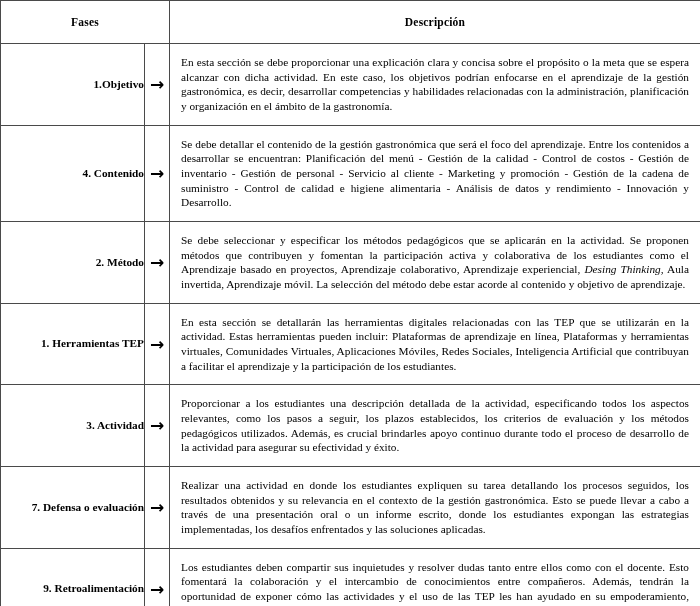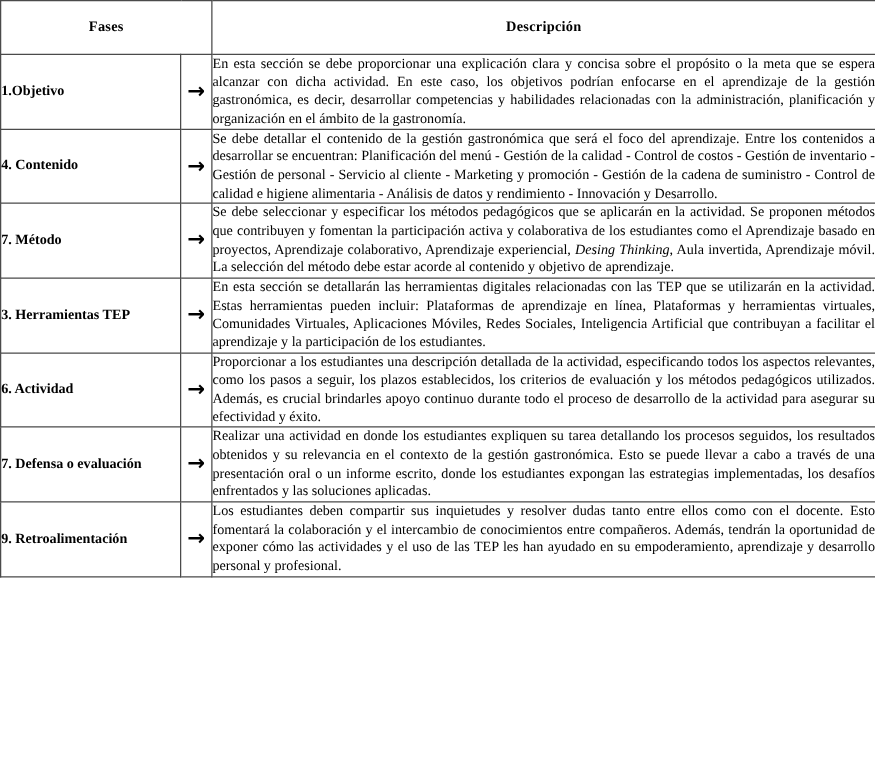--- a/index.html
+++ b/index.html
@@ -40,21 +40,21 @@
   
   col.c-phase { width: 144px; }
   col.c-arrow { width: 25px; }
   col.c-desc  { width: 531px; }
 
   
   .phase-cell {
     font-weight: bold;
     font-size: 11.3px;
     padding: 4px 3px 4px 9px;
-    text-align: left;
+    text-align: right;
     line-height: 1.2;
   }
 
   
   .arrow-cell {
     text-align: center;
     vertical-align: middle;
     padding: 0;
   }
   .arrow-glyph {
@@ -70,21 +70,21 @@
   .desc-cell {
     font-size: 11.3px;
     line-height: 1.30;
     text-align: justify;
     text-justify: inter-word;
     padding: 5px 7px 5px 8px;
     vertical-align: middle;
     hyphens: none;
   }
   .desc-cell p {
-    margin: 0;
+    margin: 11px;
   }
   .it { font-style: italic; }
 </style>
 </head>
 <body>
 
 <table class="phases-table">
   <colgroup>
     <col class="c-phase">
     <col class="c-arrow">
@@ -112,41 +112,41 @@
       <td class="phase-cell">4. Contenido</td>
       <td class="arrow-cell">
         <span class="arrow-glyph">→</span>
       </td>
       <td class="desc-cell">
         <p><span>Se debe detallar el contenido de la gestión gastronómica que será el foco del aprendizaje. Entre los contenidos a desarrollar se encuentran: Planificación del menú - Gestión de la calidad - Control de costos - Gestión de inventario - Gestión de personal - Servicio al cliente - Marketing y promoción - Gestión de la cadena de suministro - Control de calidad e higiene alimentaria - Análisis de datos y rendimiento - Innovación y Desarrollo.</span><span class="it"></span><span></span></p>
       </td>
     </tr>
 
     <tr>
-      <td class="phase-cell">7. Método</td>
+      <td class="phase-cell">2. Método</td>
       <td class="arrow-cell">
         <span class="arrow-glyph">→</span>
       </td>
       <td class="desc-cell">
         <p><span>Se debe seleccionar y especificar los métodos pedagógicos que se aplicarán en la actividad. Se proponen métodos que contribuyen y fomentan la participación activa y colaborativa de los estudiantes como el Aprendizaje basado en proyectos, Aprendizaje colaborativo, Aprendizaje experiencial, </span><span class="it">Desing Thinking</span><span>, Aula invertida, Aprendizaje móvil. La selección del método debe estar acorde al contenido y objetivo de aprendizaje.</span></p>
       </td>
     </tr>
 
     <tr>
-      <td class="phase-cell">3. Herramientas TEP</td>
+      <td class="phase-cell">1. Herramientas TEP</td>
       <td class="arrow-cell">
         <span class="arrow-glyph">→</span>
       </td>
       <td class="desc-cell">
         <p><span>En esta sección se detallarán las herramientas digitales relacionadas con las TEP que se utilizarán en la actividad. Estas herramientas pueden incluir: Plataformas de aprendizaje en línea, Plataformas y herramientas virtuales, Comunidades Virtuales, Aplicaciones Móviles, Redes Sociales, Inteligencia Artificial que contribuyan a facilitar el aprendizaje y la participación de los estudiantes.</span><span class="it"></span><span></span></p>
       </td>
     </tr>
 
     <tr>
-      <td class="phase-cell">6. Actividad</td>
+      <td class="phase-cell">3. Actividad</td>
       <td class="arrow-cell">
         <span class="arrow-glyph">→</span>
       </td>
       <td class="desc-cell">
         <p><span>Proporcionar a los estudiantes una descripción detallada de la actividad, especificando todos los aspectos relevantes, como los pasos a seguir, los plazos establecidos, los criterios de evaluación y los métodos pedagógicos utilizados. Además, es crucial brindarles apoyo continuo durante todo el proceso de desarrollo de la actividad para asegurar su efectividad y éxito.</span><span class="it"></span><span></span></p>
       </td>
     </tr>
 
     <tr>
       <td class="phase-cell">7. Defensa o evaluación</td>

